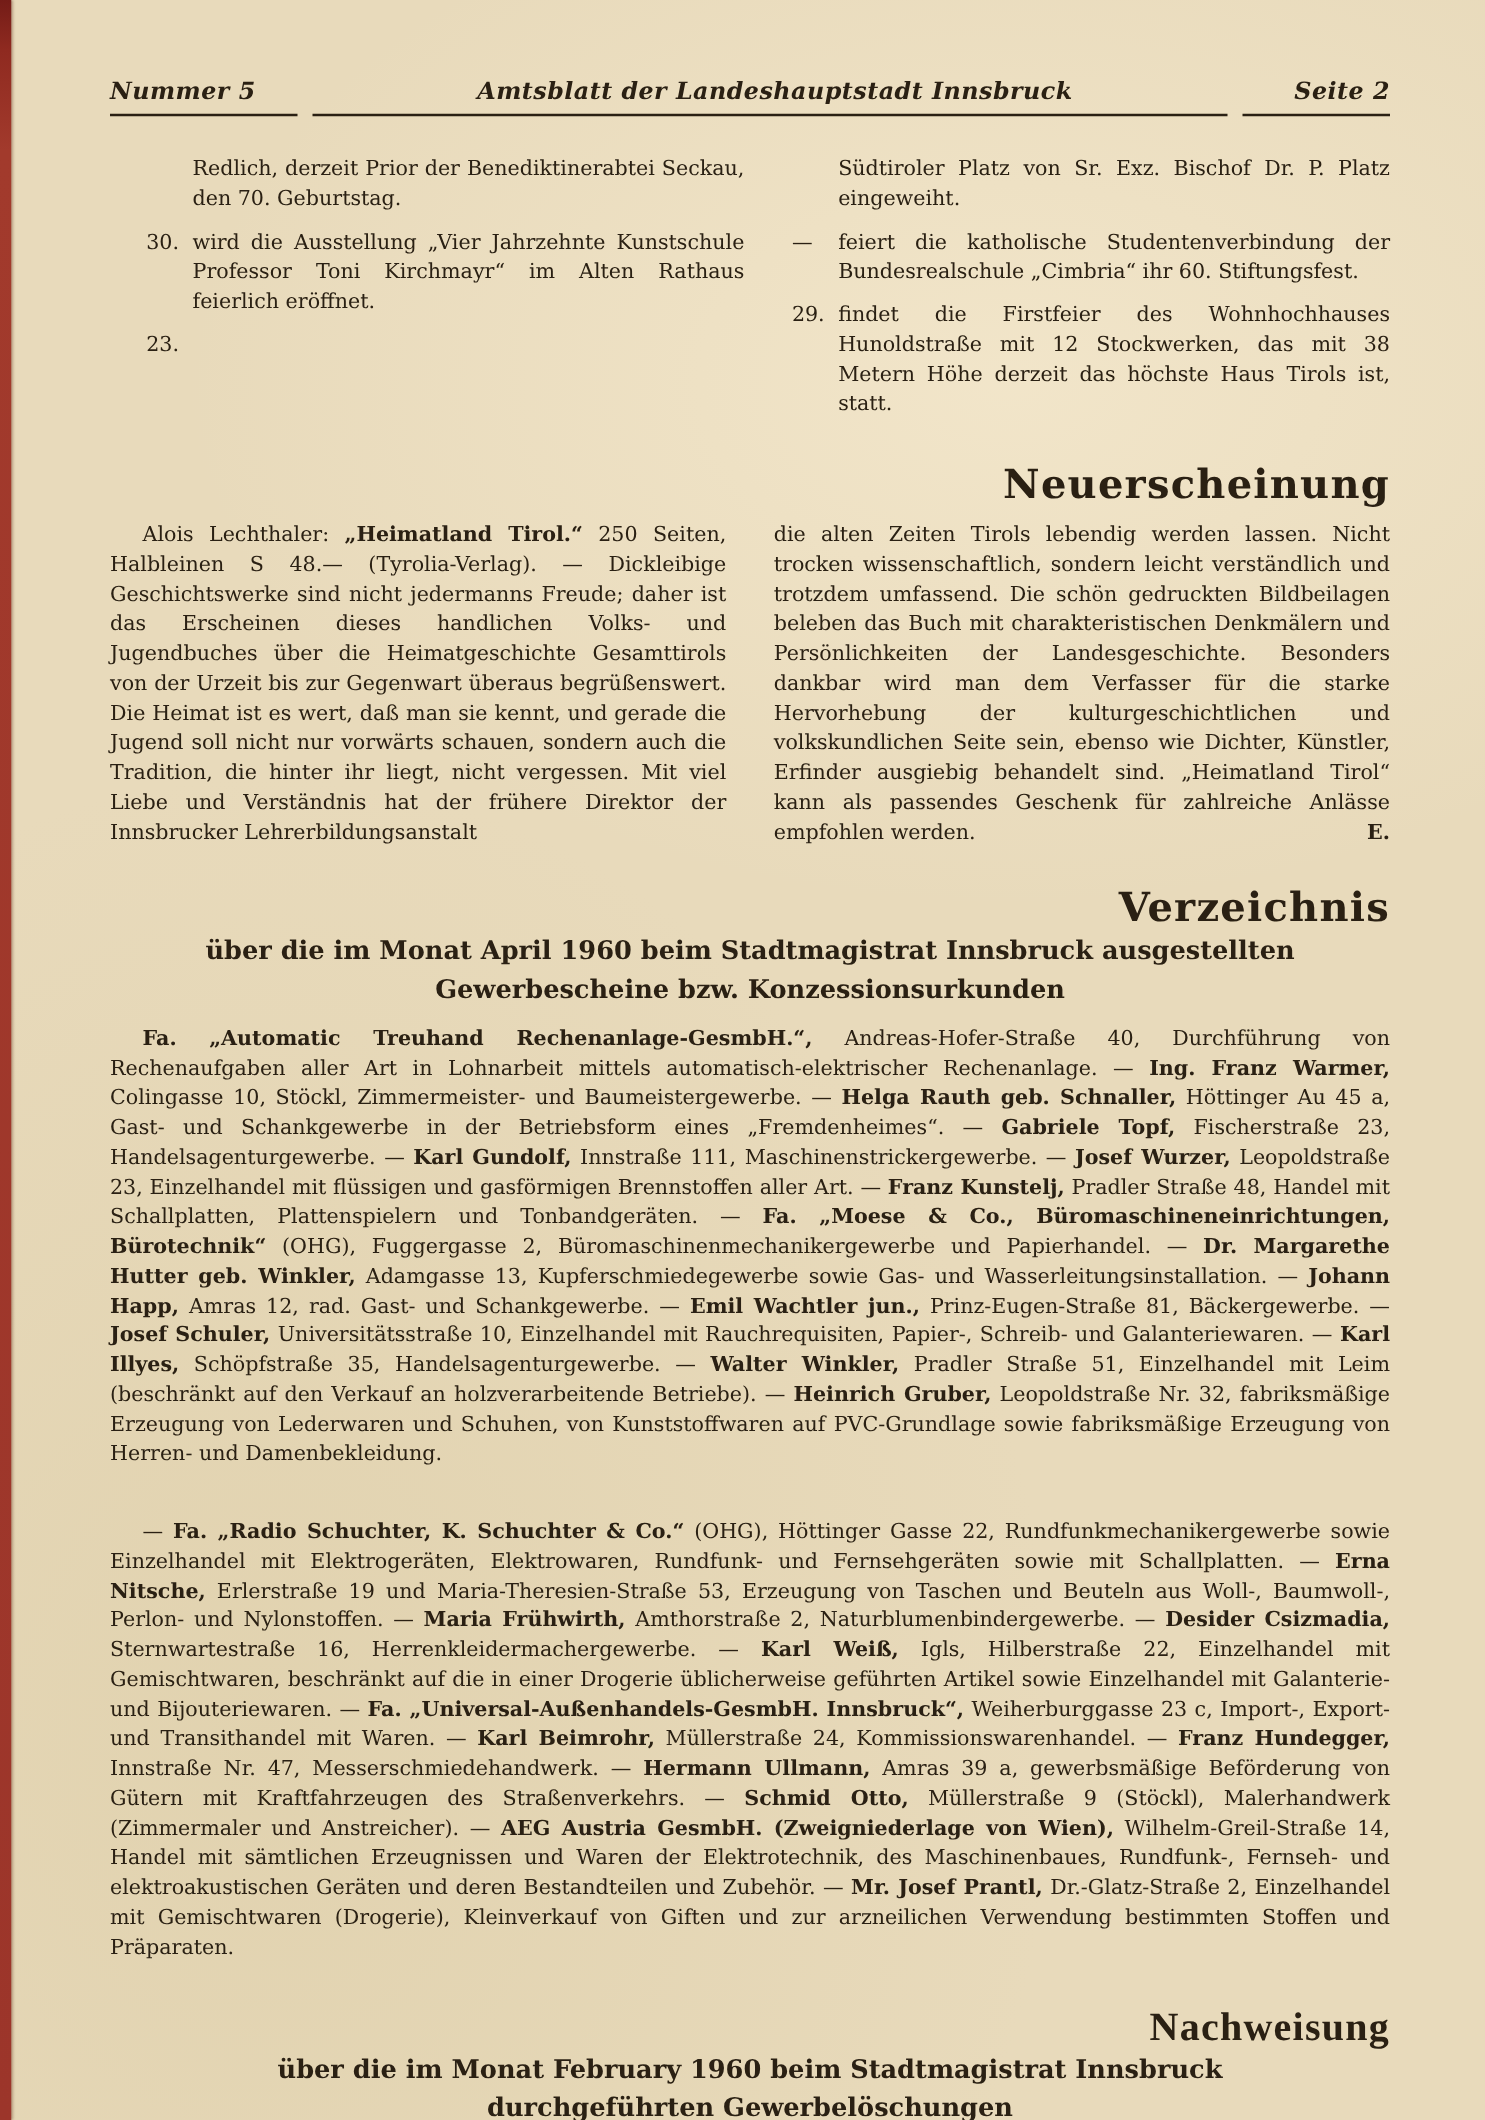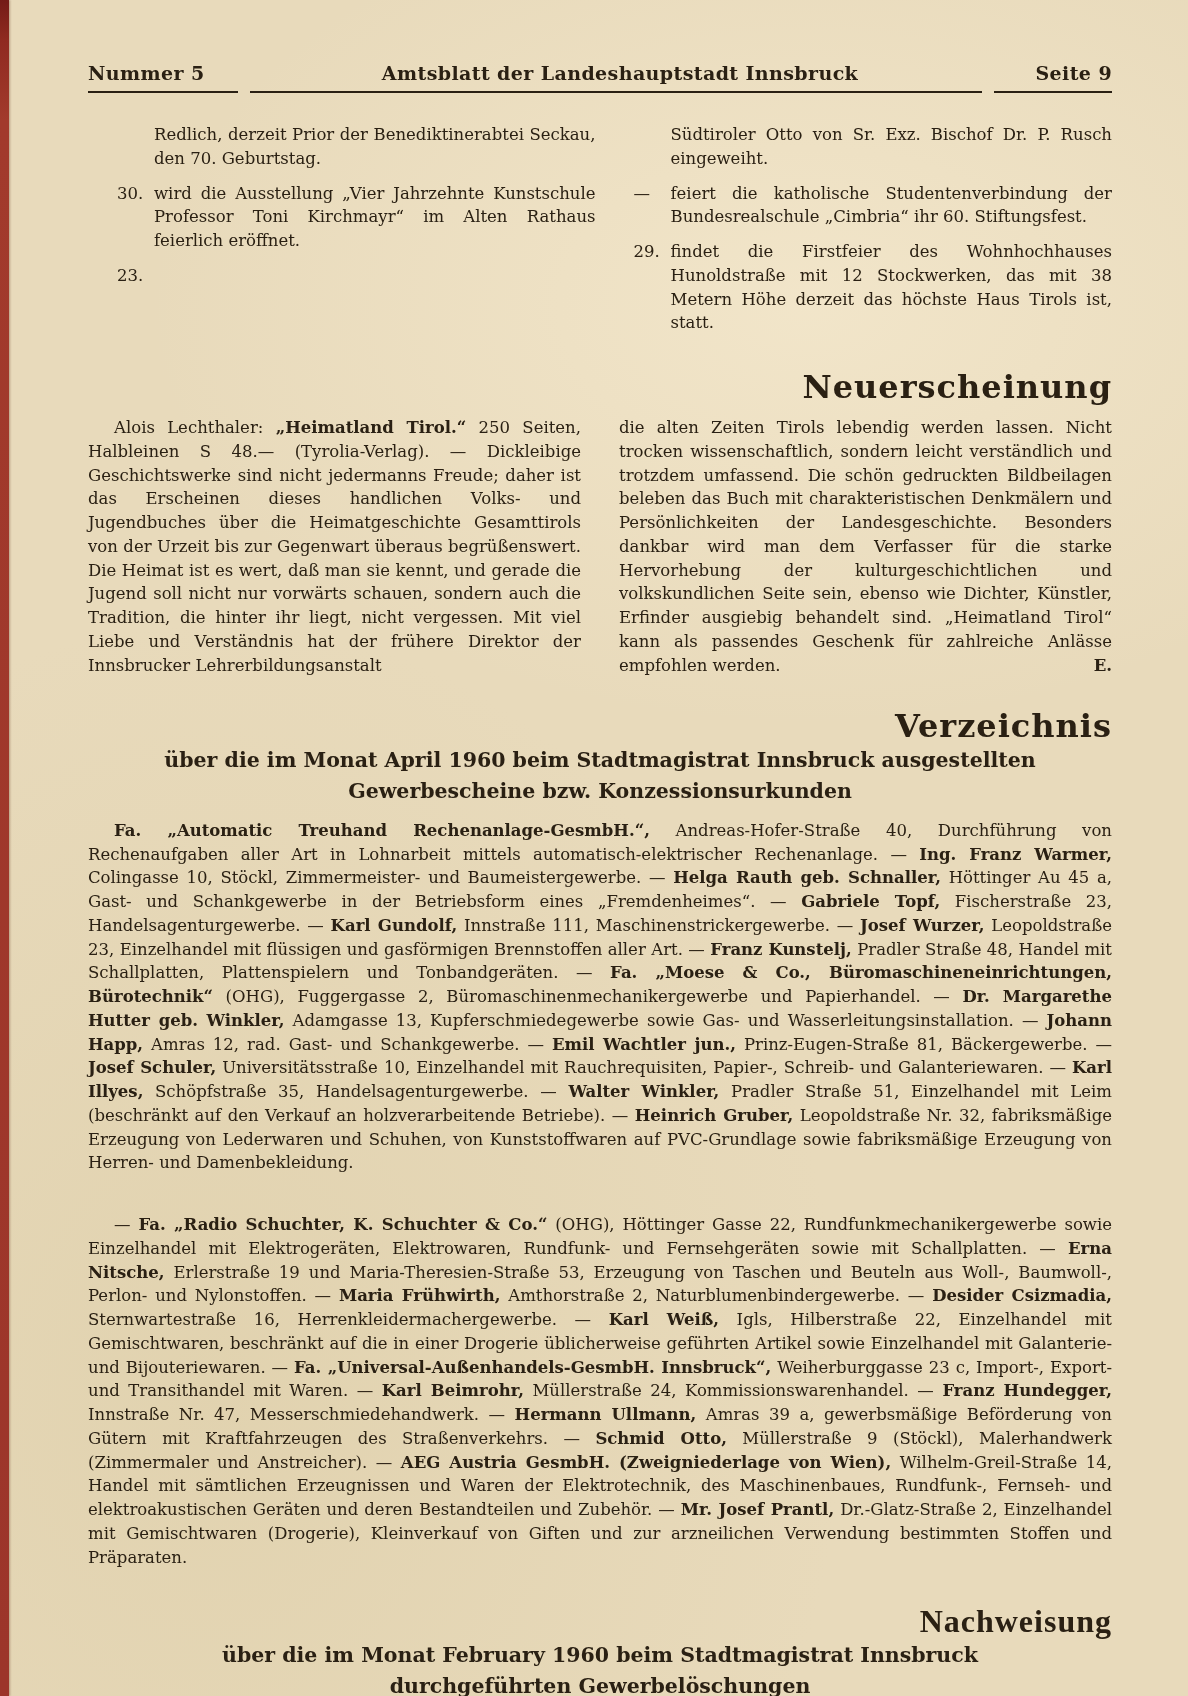--- a/index.html
+++ b/index.html
@@ -15,21 +15,21 @@
   }
   .red-strip{
     position:absolute;left:0;top:0;width:9px;height:100%;
     background:linear-gradient(180deg,#741c17 0px,#8f2a20 40px,#a23a2c 120px,#9c352a 100%);
     box-shadow:1px 0 2px rgba(90,40,20,.35);
   }
   .page{position:absolute;left:88px;right:76px;top:62px;}
 
   
   .masthead{display:flex;justify-content:center;align-items:baseline;
-    font-weight:bold;font-size:19px;letter-spacing:.4px;}
+    font-weight:bold;font-size:19px;letter-spacing:.4px;font-style:italic;}
   .masthead .mid{flex:1;text-align:center;}
   .rule-row{display:flex;gap:12px;margin-top:7px;}
   .rule{height:0;border-top:2.4px solid #2a2013;box-shadow:0 2.5px 0 -1px rgba(42,32,19,.55);}
   .rule.r1{width:150px;}
   .rule.r2{flex:1;}
   .rule.r3{width:118px;}
 
   
   .cols{display:flex;gap:38px;}
   .col{flex:1;text-align:justify;font-size:16.5px;line-height:1.44;
@@ -58,21 +58,21 @@
 </head>
 <body>
 
 <div class="red-strip"></div>
 
 <div class="page">
 
   <div class="masthead">
     <span>Nummer 5</span>
     <span class="mid">Amtsblatt der Landeshauptstadt Innsbruck</span>
-    <span>Seite 9</span>
+    <span>Seite 2</span>
   </div>
   <div class="rule-row">
     <div class="rule r1"></div>
     <div class="rule r2"></div>
     <div class="rule r3"></div>
   </div>
 
   <div class="cols calendar">
     <div class="col">
       <div class="cal-item">
@@ -83,21 +83,21 @@
         <span class="marker">30.</span>
         <span>wird die Ausstellung „Vier Jahrzehnte Kunstschule Professor Toni Kirchmayr“ im Alten Rathaus feierlich eröffnet.</span>
       </div>
       <div class="cal-item">
         <span class="marker">23.</span>
       </div>
     </div>
     <div class="col">
       <div class="cal-item">
         <span class="marker"></span>
-        <span>Südtiroler Otto von Sr. Exz. Bischof Dr. P. Rusch eingeweiht.</span>
+        <span>Südtiroler Platz von Sr. Exz. Bischof Dr. P. Platz eingeweiht.</span>
       </div>
       <div class="cal-item">
         <span class="marker">—</span>
         <span>feiert die katholische Studentenverbindung der Bundesrealschule „Cimbria“ ihr 60. Stiftungsfest.</span>
       </div>
       <div class="cal-item">
         <span class="marker">29.</span>
         <span>findet die Firstfeier des Wohnhochhauses Hunoldstraße mit 12 Stockwerken, das mit 38 Metern Höhe derzeit das höchste Haus Tirols ist, statt.</span>
       </div>
     </div>

